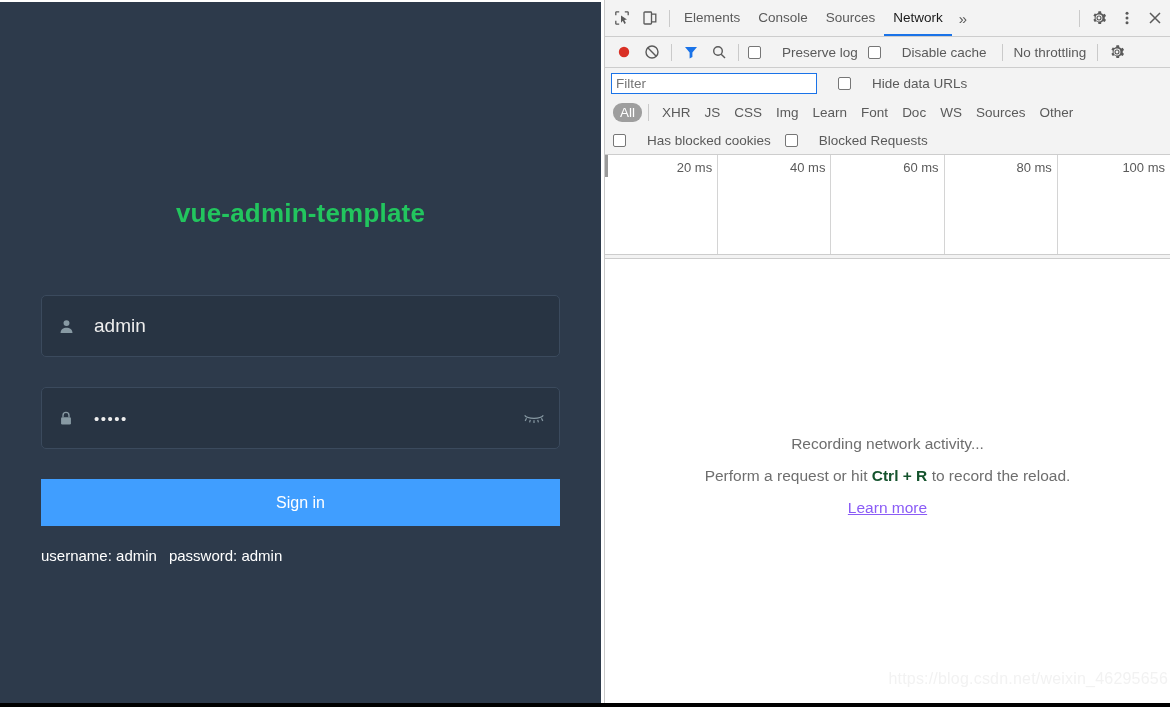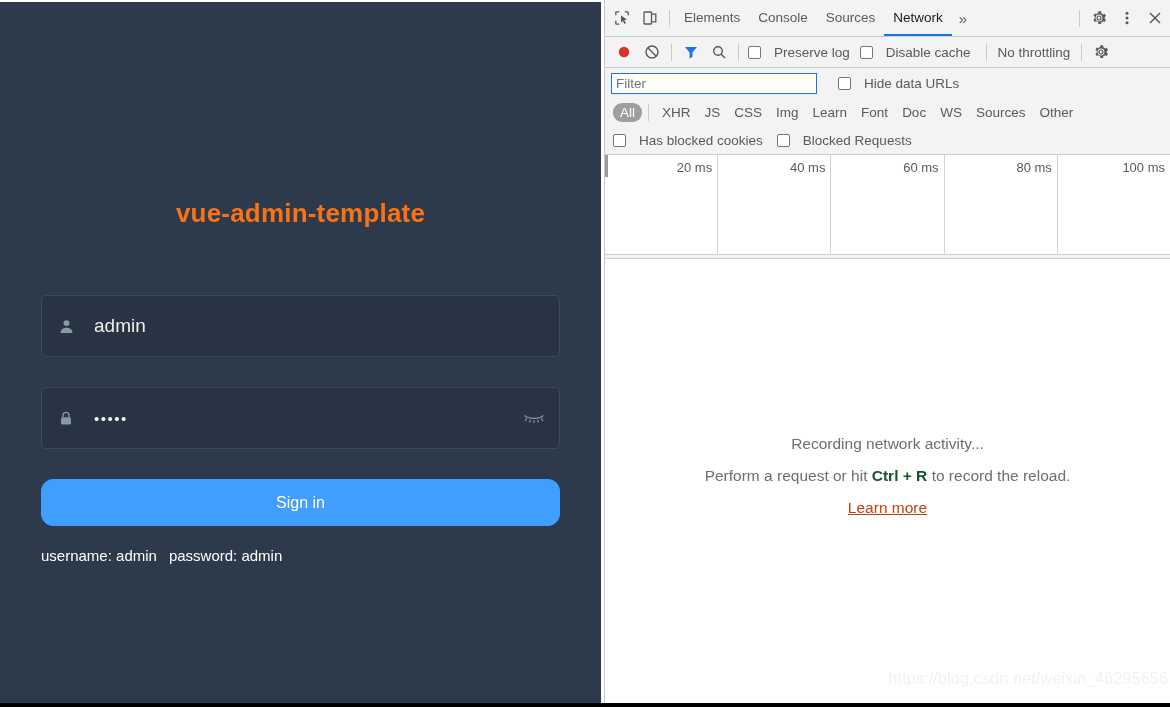--- a/index.html
+++ b/index.html
@@ -16,21 +16,21 @@
     position: absolute; left: 0; top: 2px; width: 601px; height: 701px;
     background: #2d3a4b;
     overflow: hidden;
   }
   #login-form-wrap {
     position: absolute; left: 41px; top: 0; width: 519px;
   }
   #login-title {
     margin-top: 196px;
     text-align: center;
-    color: #f97316;
+    color: #22c55e;
     font-size: 26px;
     font-weight: bold;
     letter-spacing: 0.2px;
     line-height: 30px;
   }
   .field-box {
     position: relative;
     background: #283443;
     border: 1px solid #3b4a5d;
     border-radius: 5px;
@@ -71,21 +71,21 @@
     cursor: pointer;
     background: none; border: none;
   }
   #signin-button {
     display: block;
     width: 100%;
     margin-top: 30px;
     height: 47px;
     background: #409eff;
     border: 1px solid #409eff;
-    border-radius: 12px;
+    border-radius: 0;
     color: #ffffff;
     font-size: 16px;
     font-family: "Liberation Sans", sans-serif;
     cursor: pointer;
     line-height: 45px;
     padding: 0;
   }
   #tips {
     margin-top: 21px;
     font-size: 15px;
@@ -157,21 +157,21 @@
   
   #dt-toolbar {
     height: 31px;
     display: flex;
     align-items: center;
     background: #f3f3f3;
     border-bottom: 1px solid #cdcdcd;
     padding-left: 5px;
   }
   .chk-label {
-    display: flex; align-items: center; gap: 13px;
+    display: flex; align-items: center; gap: 21px;
     font-size: 13.5px; color: #5a5a5a; cursor: pointer; white-space: nowrap;
     margin-right: 10px;
   }
   .chk {
     width: 13px; height: 13px;
     border: 1px solid #767676;
     border-radius: 2px;
     background: #fff;
     display: inline-block;
     flex: 0 0 auto;
@@ -261,21 +261,21 @@
     height: 434px;
     background: #ffffff;
     display: flex; flex-direction: column;
     align-items: center; justify-content: center;
     gap: 14px;
   }
   #empty-line1 { font-size: 15.5px; color: #6e6e6e; }
   #empty-line2 { font-size: 15.5px; color: #6e6e6e; }
   #empty-line2 b { color: #14532d; font-weight: bold; }
   #learn-more {
-    font-size: 15.5px; color: #c2410c; text-decoration: underline; cursor: pointer;
+    font-size: 15.5px; color: #8b5cf6; text-decoration: underline; cursor: pointer;
   }
   #watermark {
     position: absolute;
     right: 2px; bottom: 5px;
     font-size: 16px;
     color: #f2f2f2;
     white-space: nowrap;
     letter-spacing: 0.2px;
   }
 

